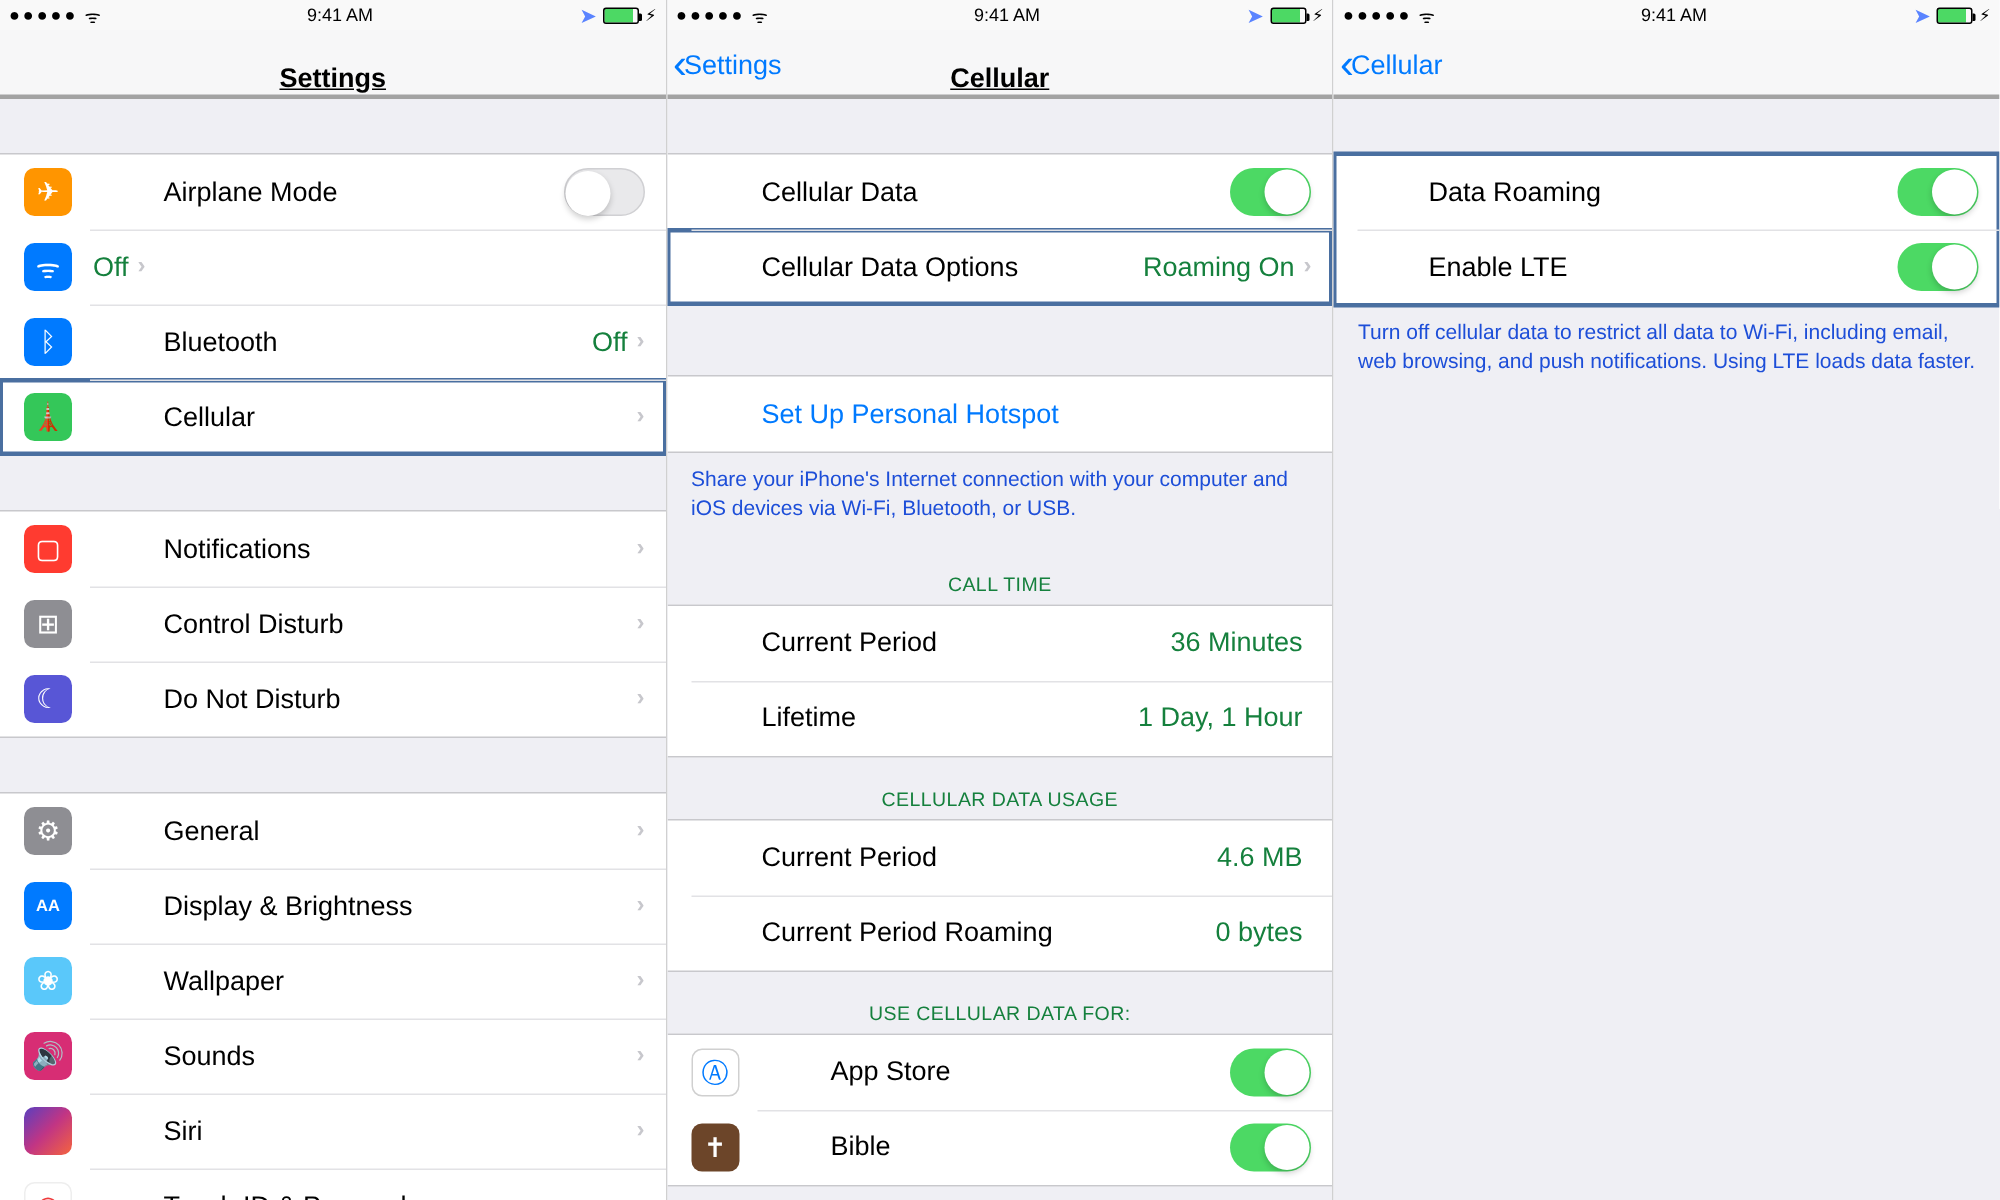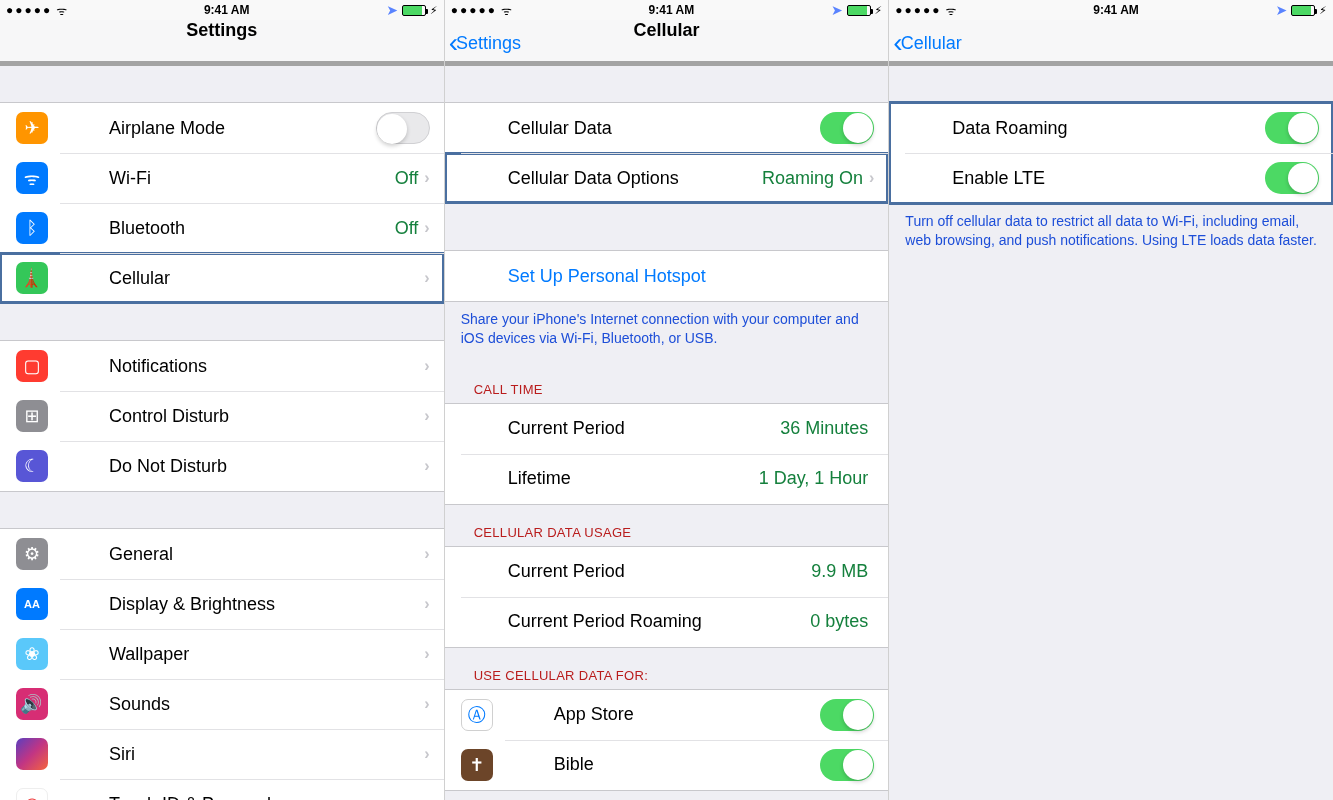--- a/index.html
+++ b/index.html
@@ -4,36 +4,36 @@
 <style>
   * { box-sizing: border-box; margin: 0; padding: 0; }
   html, body { width: 1333px; height: 800px; font-family: -apple-system, "Helvetica Neue", Helvetica, Arial, sans-serif; -webkit-font-smoothing: antialiased; overflow: hidden; background: #fff; }
   .wrap { display: flex; width: 1333px; height: 800px; }
   .screen { flex: 1 1 0; display:flex; flex-direction:column; background:#efeff4; border-right:1px solid #d0d0d0; min-width:0; }
   .screen:last-child { border-right:none; }
 
   
   .statusbar { height:20px; background:#f9f9f9; display:flex; align-items:center; justify-content:space-between; font-size:12px; padding:0 6px; color:#000; }
   .sb-left, .sb-right { display:flex; align-items:center; gap:4px; }
-  .sb-center { font-weight:700; }
+  .sb-center { font-weight:400; }
   .dots { letter-spacing:2px; }
   .batt { width:24px; height:11px; border:1px solid #000; border-radius:2px; position:relative; background:linear-gradient(90deg,#4cd964 0 85%, transparent 85%); }
   .batt:after { content:""; position:absolute; right:-3px; top:3px; width:2px; height:5px; background:#000; border-radius:0 1px 1px 0; }
   .loc { color:#5a84ff; font-size:14px; }
   .bolt { font-size:11px; }
 
   
-  .nav { height:46px; background:#f7f7f8; border-bottom:5px solid #a3a3a3; display:flex; align-items:flex-start; justify-content:center; position:relative; }
+  .nav { height:46px; background:#f7f7f8; border-bottom:3px solid #a3a3a3; display:flex; align-items:flex-end; justify-content:center; position:relative;text-decoration:underline; }
   .nav-title { font-size:18px; font-weight:600; color:#000; }
   .nav-back { position:absolute; left:4px; top:0; height:46px; display:flex; align-items:center; color:#007aff; font-size:18px; cursor:pointer; }
   .nav-back .chev { font-size:28px; line-height:1; margin-right:-2px; font-weight:300; }
 
   .content { flex:1; overflow:hidden; }
   .spacer { height:36px; }
-  .group-header { font-size:13px; color:#b91c1c; padding:20px 29px 6px; text-transform:uppercase; letter-spacing:0.3px; }
+  .group-header { font-size:13px; color:#15803d; padding:20px 29px 6px; text-transform:uppercase; letter-spacing:0.3px;text-align:center; }
   .footer-note { font-size:14px; color:#1d4ed8; padding:8px 16px 14px; line-height:1.35; }
 
   .list { background:#fff; border-top:1px solid #c8c8cc; border-bottom:1px solid #c8c8cc; }
   .row { display:flex; align-items:center; height:50px; padding:0 14px 0 16px; position:relative; cursor:pointer; }
   .row + .row:before { content:""; position:absolute; top:0; left:60px; right:0; height:1px; background:#e2e2e5; }
   .row.no-icon + .row.no-icon:before { left:16px; }
   .row .label { font-size:18px; color:#000; flex:1;margin-left:47px; }
   .row .label.link { color:#007aff; }
   .row .value { font-size:18px; color:#15803d; margin-right:6px; }
   .row .chevron { color:#c7c7cc; font-size:16px; font-weight:600;}
@@ -81,21 +81,20 @@
       <div class="list">
         <div class="row">
           <div class="icon bg-orange">✈︎</div>
           <div class="label">Airplane Mode</div>
           <div class="toggle off">
               <div class="knob"></div>
             </div>
         </div>
         <div class="row">
           <div class="icon bg-blue">ᯤ</div>
-          <div class="label">Wi-Fi</div>
           <div class="value">Off</div>
           <div class="chevron">›</div>
         </div>
         <div class="row">
           <div class="icon bg-blue">ᛒ</div>
           <div class="label">Bluetooth</div>
           <div class="value">Off</div>
           <div class="chevron">›</div>
         </div>
         <div class="row highlight">
@@ -217,21 +216,21 @@
         <div class="row no-icon">
           <div class="label">Lifetime</div>
           <div class="value">1 Day, 1 Hour</div>
         </div>
       </div>
 
       <div class="group-header">CELLULAR DATA USAGE</div>
       <div class="list">
         <div class="row no-icon">
           <div class="label">Current Period</div>
-          <div class="value">9.9 MB</div>
+          <div class="value">4.6 MB</div>
         </div>
         <div class="row no-icon">
           <div class="label">Current Period Roaming</div>
           <div class="value">0 bytes</div>
         </div>
       </div>
 
       <div class="group-header">USE CELLULAR DATA FOR:</div>
       <div class="list">
         <div class="row">

